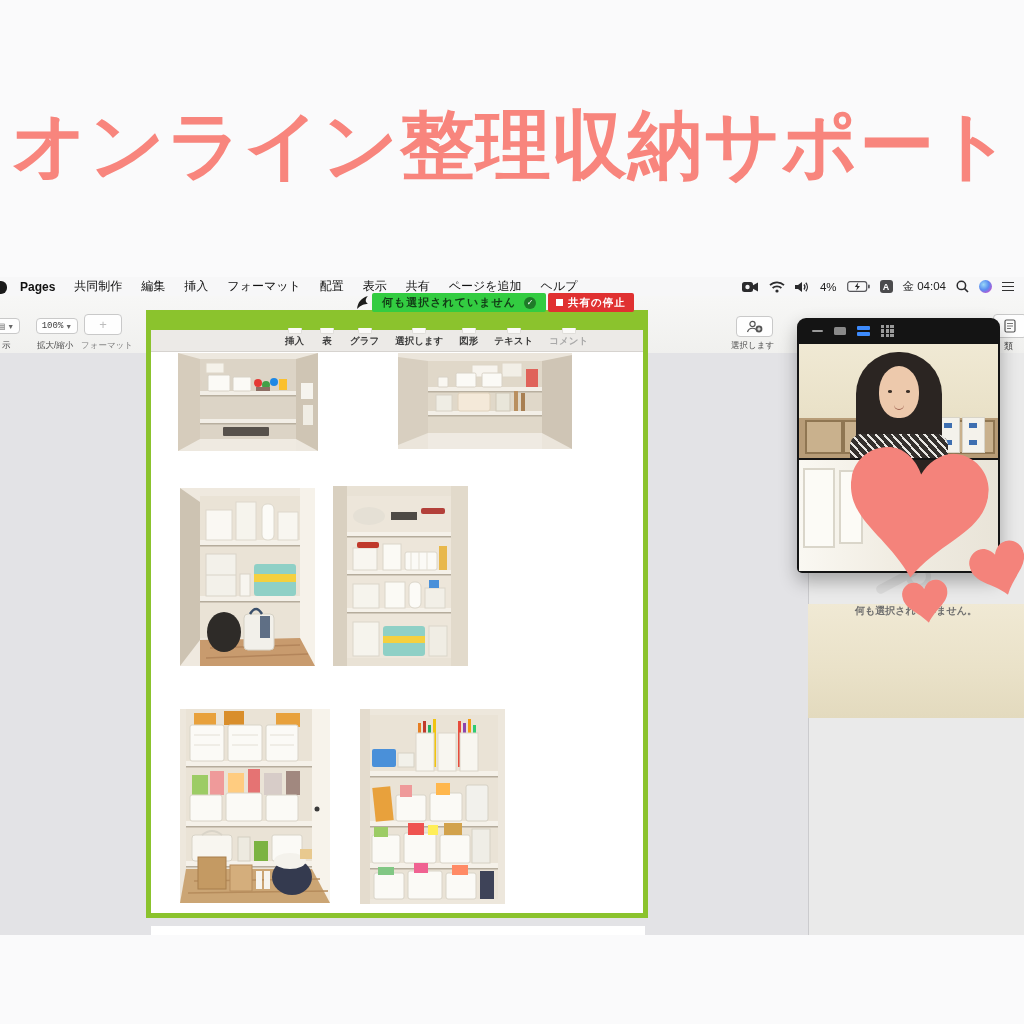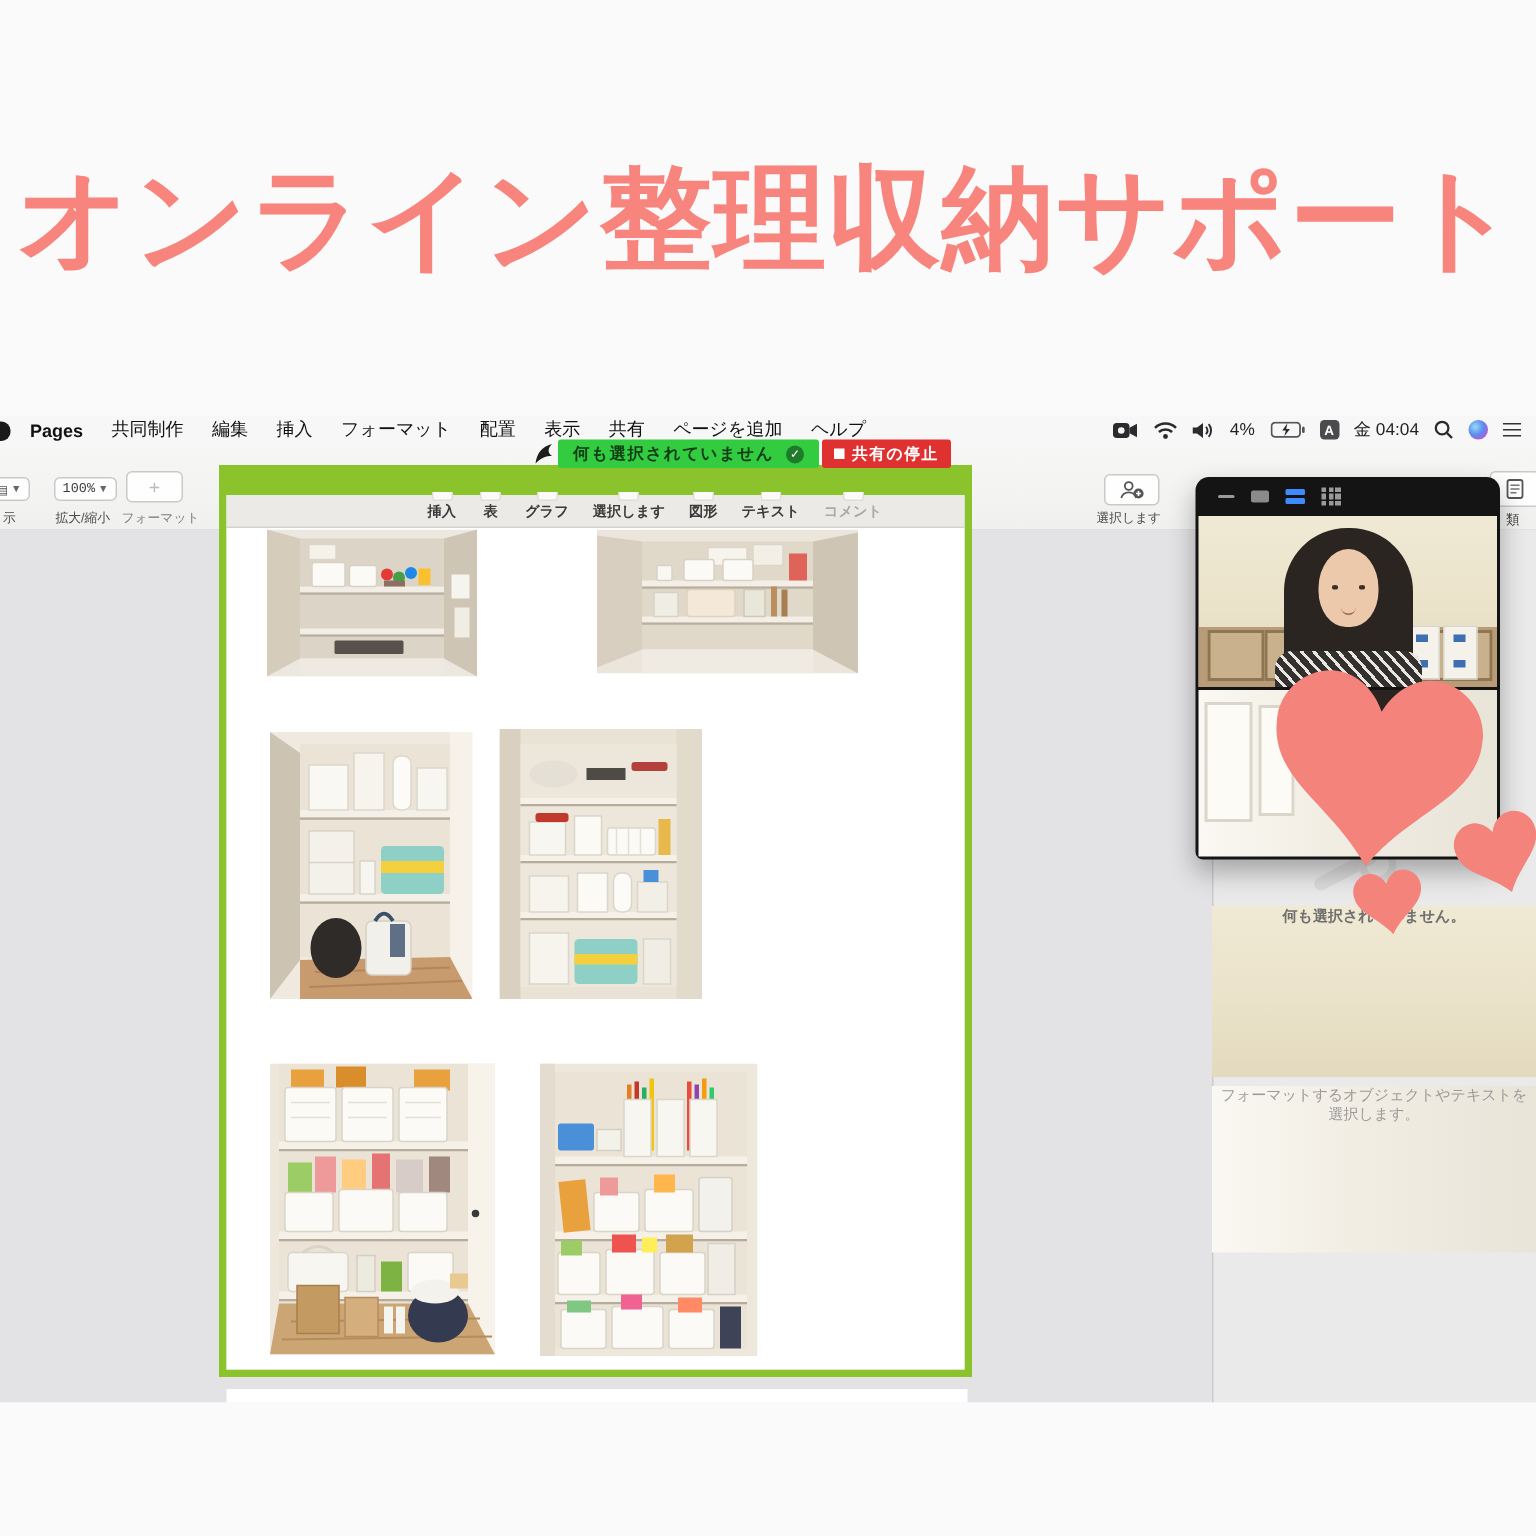--- a/index.html
+++ b/index.html
@@ -208,24 +208,20 @@
 <div class="abs doc-lbl">類</div>
 
 <div class="abs canvas"></div>
 <div class="abs panel"></div>
 <div class="abs wm">
     <span class="bar"></span>
     <span class="ring"></span>
   </div>
 <div class="panel-empty">
   <div class="t1">何も選択されていません。</div>
-  <div class="t2">
-    <div>フォーマットするオブジェクトやテキストを</div>
-    <div>選択します。</div>
-  </div>
 </div>
 <div class="abs page2"></div>
 
 <div class="abs share-rect">
   <div class="share-toolbar">
     <div class="ins-item">
         <span class="stub"></span>
         <span class="lbl">挿入</span>
       </div>
     <div class="ins-item">

